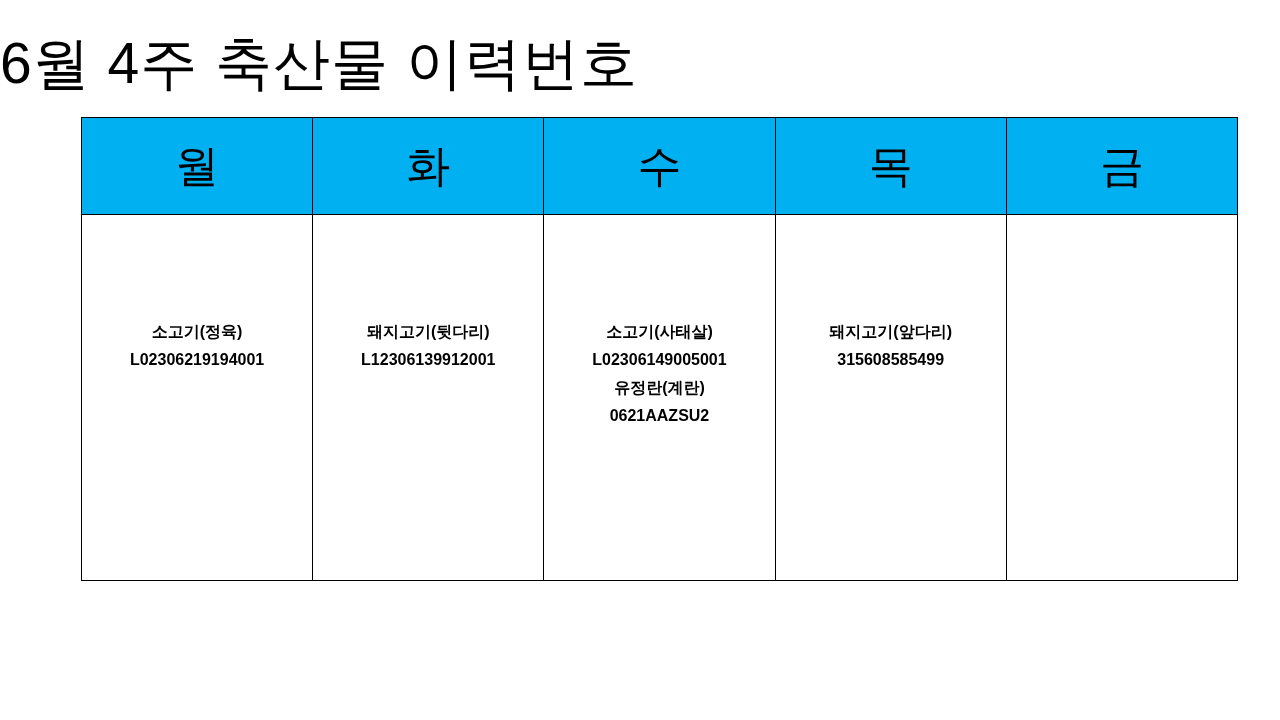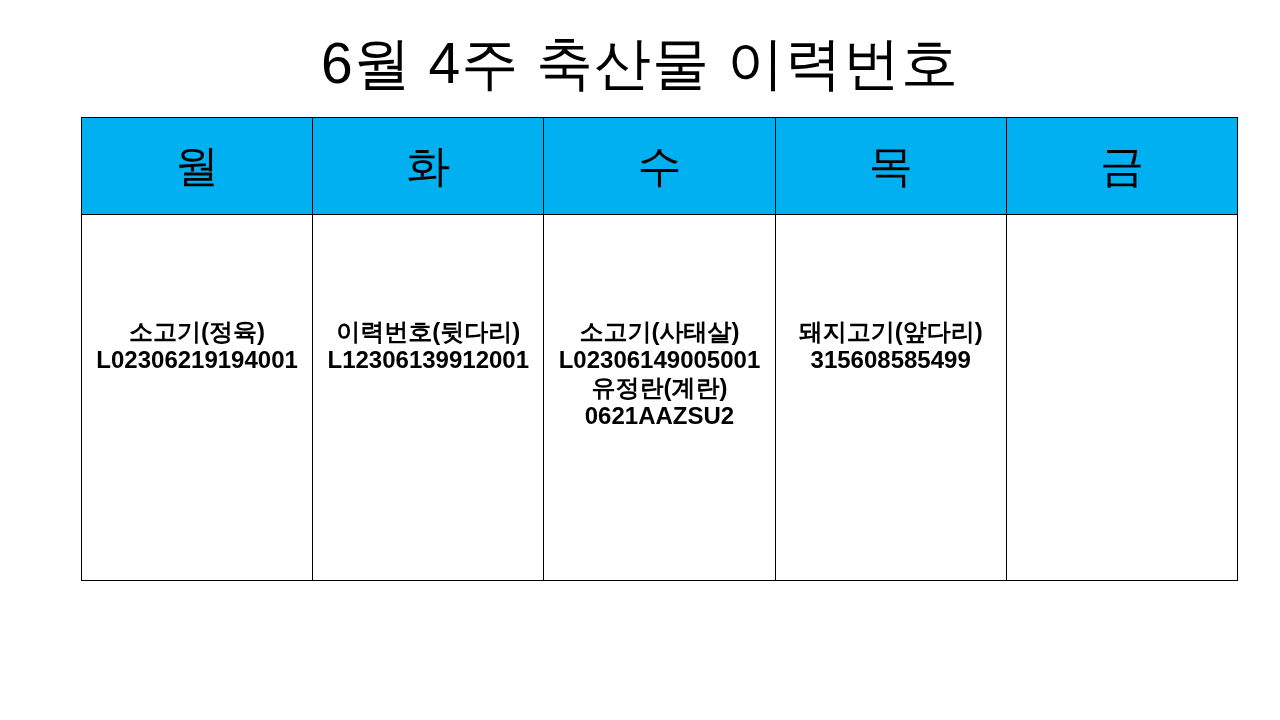--- a/index.html
+++ b/index.html
@@ -14,21 +14,21 @@
     position: absolute;
     left: 0; top: 0;
     width: 1280px; height: 720px;
     background: #ffffff;
   }
   .title {
     position: absolute;
     top: 26px;
     left: 0;
     width: 1280px;
-    text-align: center;
+    text-align: left;
     font-size: 57px;
     font-weight: 400;
     letter-spacing: 1px;
     color: #000000;
     white-space: nowrap;
   }
   table.schedule {
     position: absolute;
     left: 81px;
     top: 117px;
@@ -48,21 +48,21 @@
   }
   table.schedule td {
     height: 366px;
     border: 1px solid #000000;
     vertical-align: top;
     padding-top: 103px;
     text-align: center;
     background: #ffffff;
   }
   .cell-line {
-    font-size: 24px;
+    font-size: 16px;
     font-weight: 700;
     line-height: 28px;
     color: #000000;
     white-space: nowrap;
   }
 </style>
 </head>
 <body>
 
 <div class="slide">
@@ -81,21 +81,21 @@
     </thead>
     <tbody>
       <tr>
 
         <td>
           <div class="cell-line">소고기(정육)</div>
           <div class="cell-line">L02306219194001</div>
         </td>
 
         <td>
-          <div class="cell-line">이력번호(뒷다리)</div>
+          <div class="cell-line">돼지고기(뒷다리)</div>
           <div class="cell-line">L12306139912001</div>
         </td>
 
         <td>
           <div class="cell-line">소고기(사태살)</div>
           <div class="cell-line">L02306149005001</div>
           <div class="cell-line">유정란(계란)</div>
           <div class="cell-line">0621AAZSU2</div>
         </td>
 

